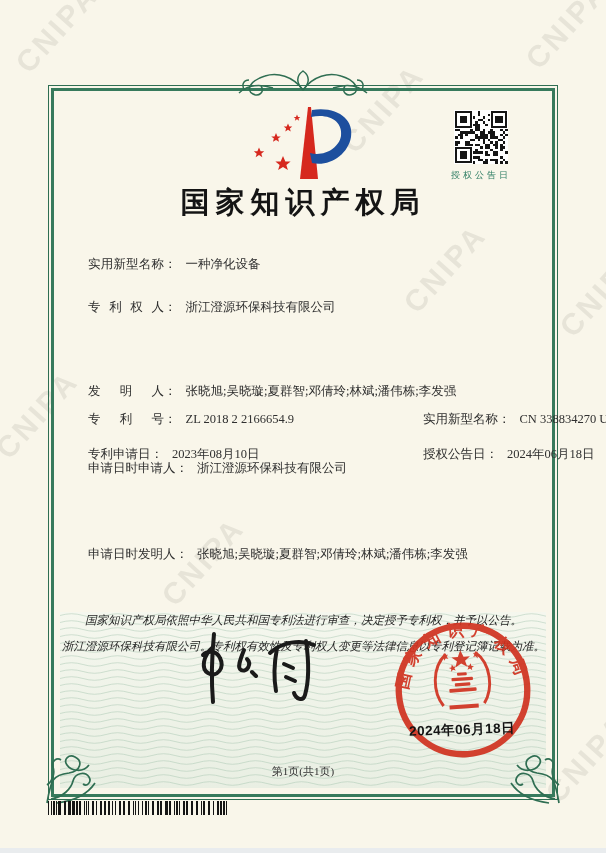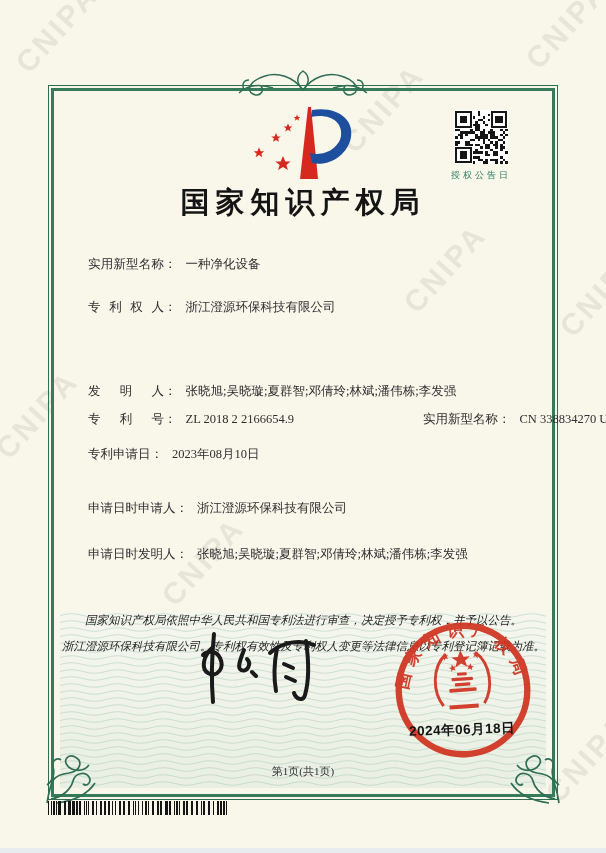--- a/index.html
+++ b/index.html
@@ -293,23 +293,26 @@
 
   <div class="row" style="top:411px; width:432px">
     <span class="lab">专利号</span><span class="colon">：</span><span class="val">ZL 2018 2 2166654.9</span>
     <span class="col-r">
       <span>实用新型名称</span><span class="colon">：</span><span class="val">CN 338834270 U</span>
     </span>
   </div>
 
   <div class="row" style="top:446px; width:432px">
     <span>专利申请日</span><span class="colon">：</span><span class="val">2023年08月10日</span>
-  </div>
-
-  <div class="row" style="top:500px">
+    <span class="col-r">
+      <span>授权公告日</span><span class="colon">：</span><span class="val">2024年06月18日</span>
+    </span>
+  </div>
+
+  <div class="row" style="top:460px">
     <span>申请日时申请人</span><span class="colon">：</span><span class="val">浙江澄源环保科技有限公司</span>
   </div>
 
   <div class="row" style="top:546px">
     <span>申请日时发明人</span><span class="colon">：</span><span class="val">张晓旭;吴晓璇;夏群智;邓倩玲;林斌;潘伟栋;李发强</span>
   </div>
 
   <div class="statement">
     <div class="l1">国家知识产权局依照中华人民共和国专利法进行审查，决定授予专利权，并予以公告。</div>
     <div class="l2">浙江澄源环保科技有限公司。专利权有效性及专利权人变更等法律信息以专利登记簿记载为准。</div>

